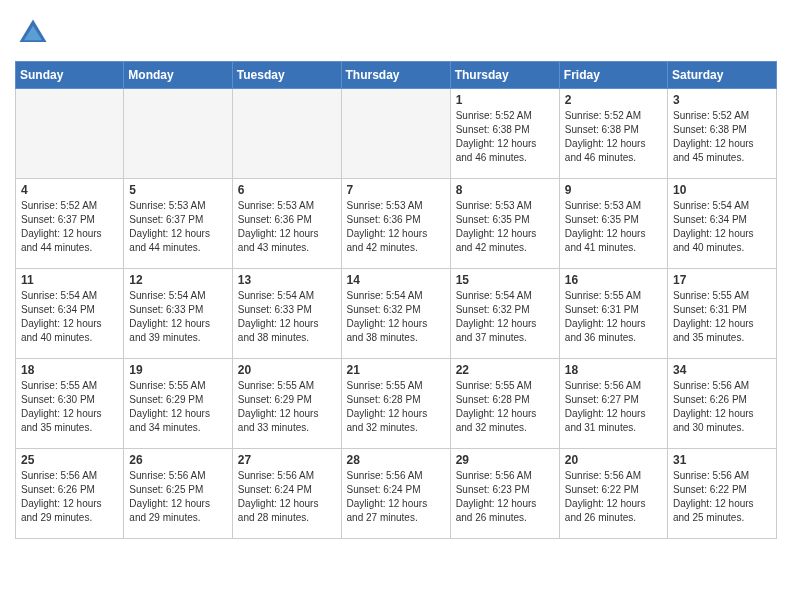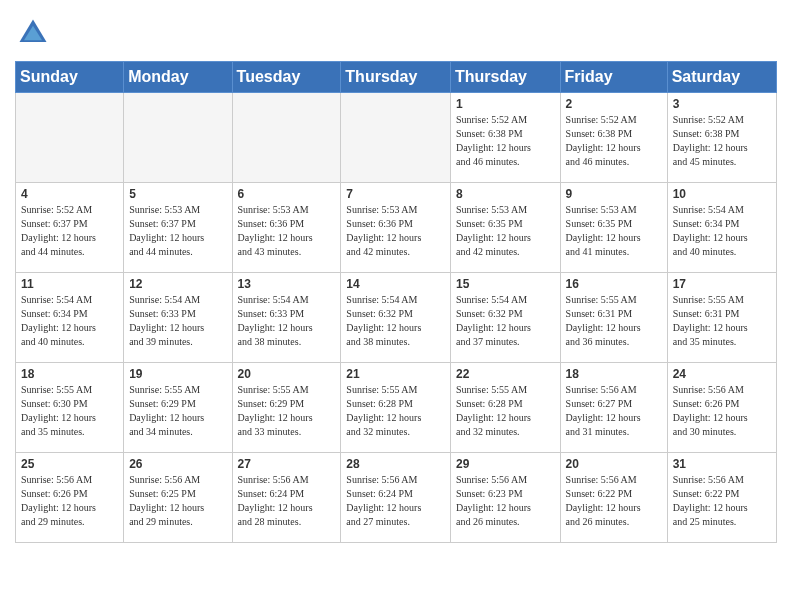--- a/index.html
+++ b/index.html
@@ -45,21 +45,21 @@
     table {
       width: 100%;
       border-collapse: collapse;
       font-size: 11px;
     }
     th {
       background-color: #3a72b8;
       color: #fff;
       padding: 6px 4px;
       text-align: left;
-      font-size: 16px;
+      font-size: 12px;
       border: 1px solid #5a8fd0;
     }
     td {
       border: 1px solid #ccc;
       vertical-align: top;
       padding: 4px 5px;
       height: 90px;
       width: 113px;
       background: #fff;
     }
@@ -69,21 +69,20 @@
     .day-num {
       font-weight: bold;
       font-size: 12px;
       color: #333;
       margin-bottom: 2px;
     }
     .day-info {
       font-size: 10px;
       color: #333;
       line-height: 1.4;
-      font-family: Liberation Serif, serif;
     }
     tr:nth-child(even) td:not(.empty) { background: #fff; }
     tr td { background: #fff; }
     .row-alt td:not(.empty) { background: #f0f4fa; }
   </style>
 </head>
 <body>
 
 <div class="header">
   <div class="logo">
@@ -281,21 +280,21 @@
 and 32 minutes.</div>
         </td>
         <td>
           <div class="day-num">18</div>
           <div class="day-info" style="white-space: pre-line;">Sunrise: 5:56 AM
 Sunset: 6:27 PM
 Daylight: 12 hours
 and 31 minutes.</div>
         </td>
         <td>
-          <div class="day-num">24</div>
+          <div class="day-num">34</div>
           <div class="day-info" style="white-space: pre-line;">Sunrise: 5:56 AM
 Sunset: 6:26 PM
 Daylight: 12 hours
 and 30 minutes.</div>
         </td>
       </tr>
       <tr>
         <td>
           <div class="day-num">25</div>
           <div class="day-info" style="white-space: pre-line;">Sunrise: 5:56 AM

